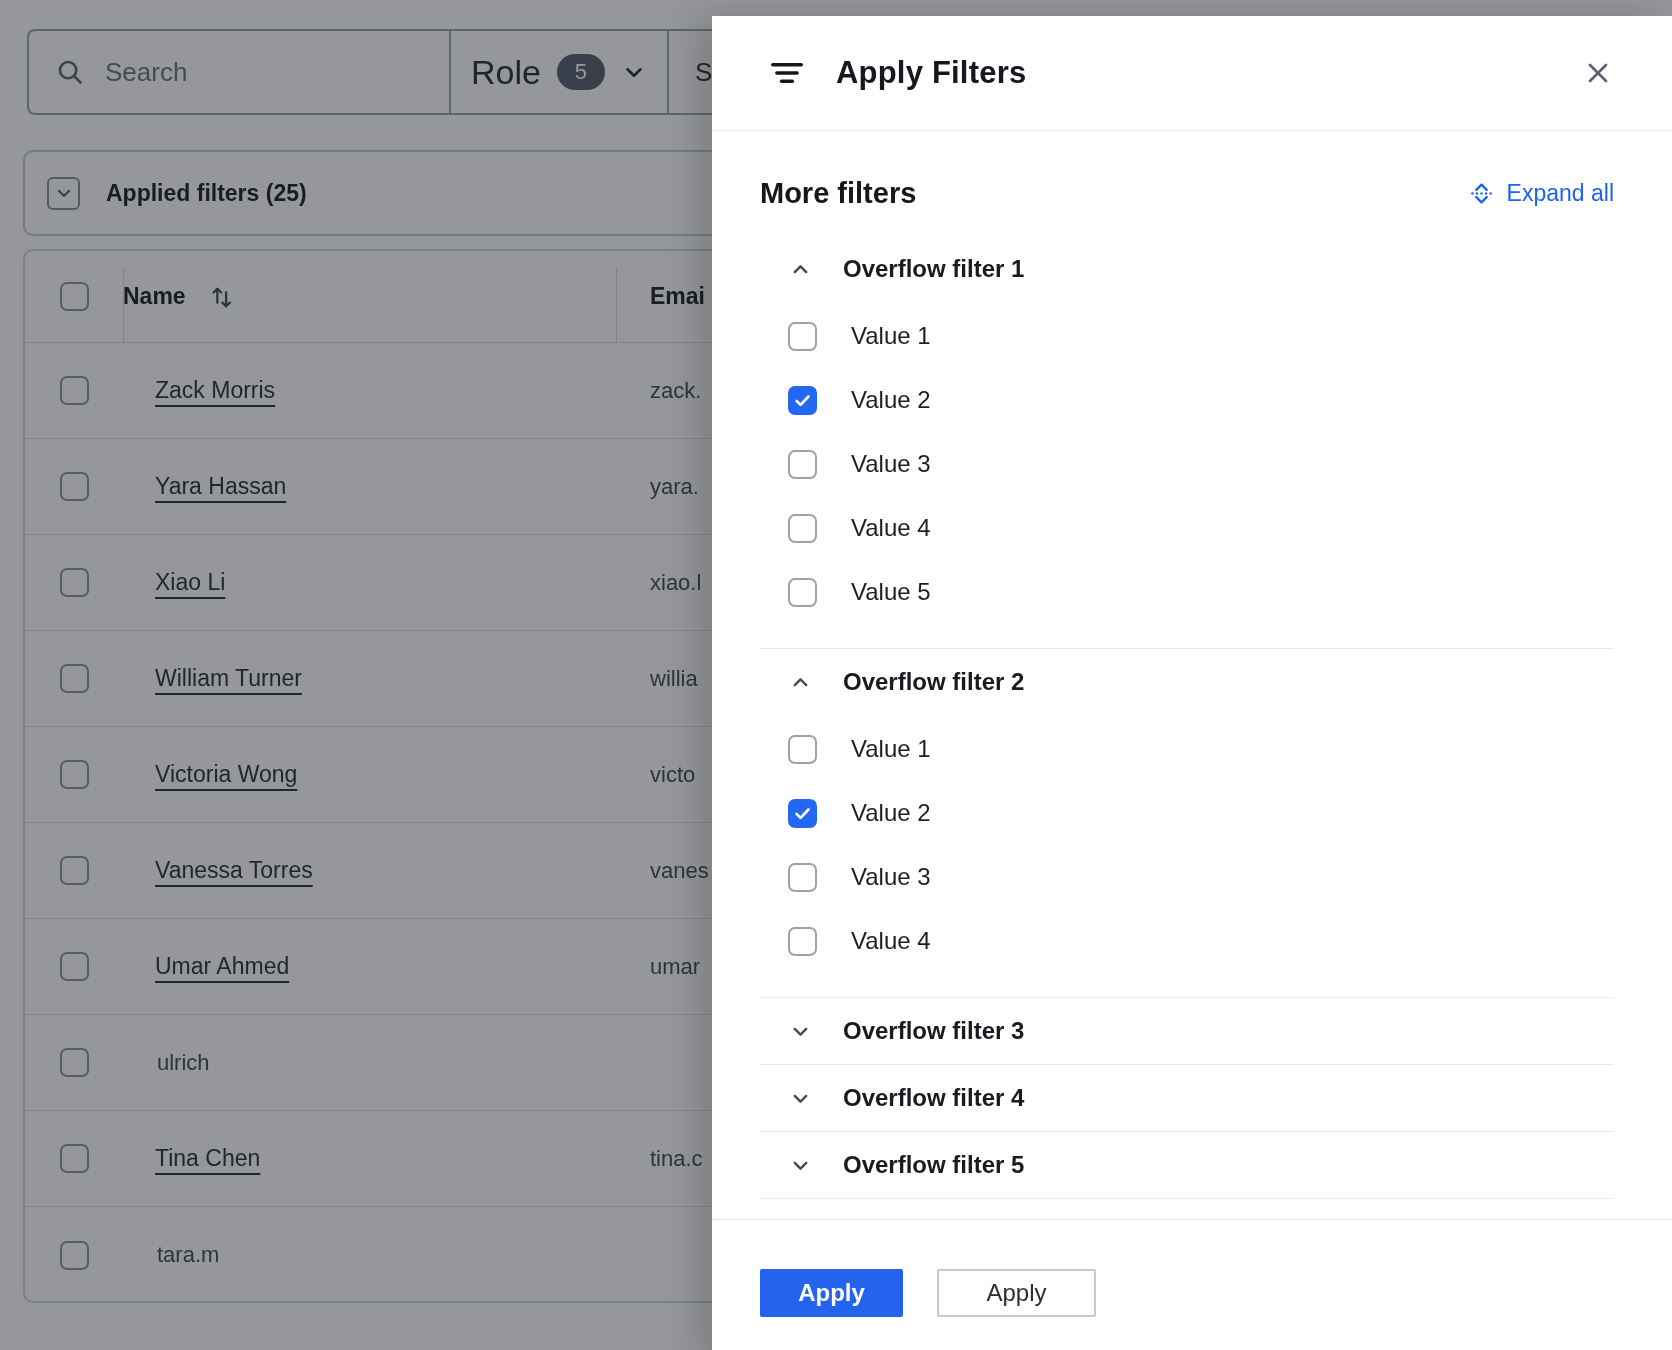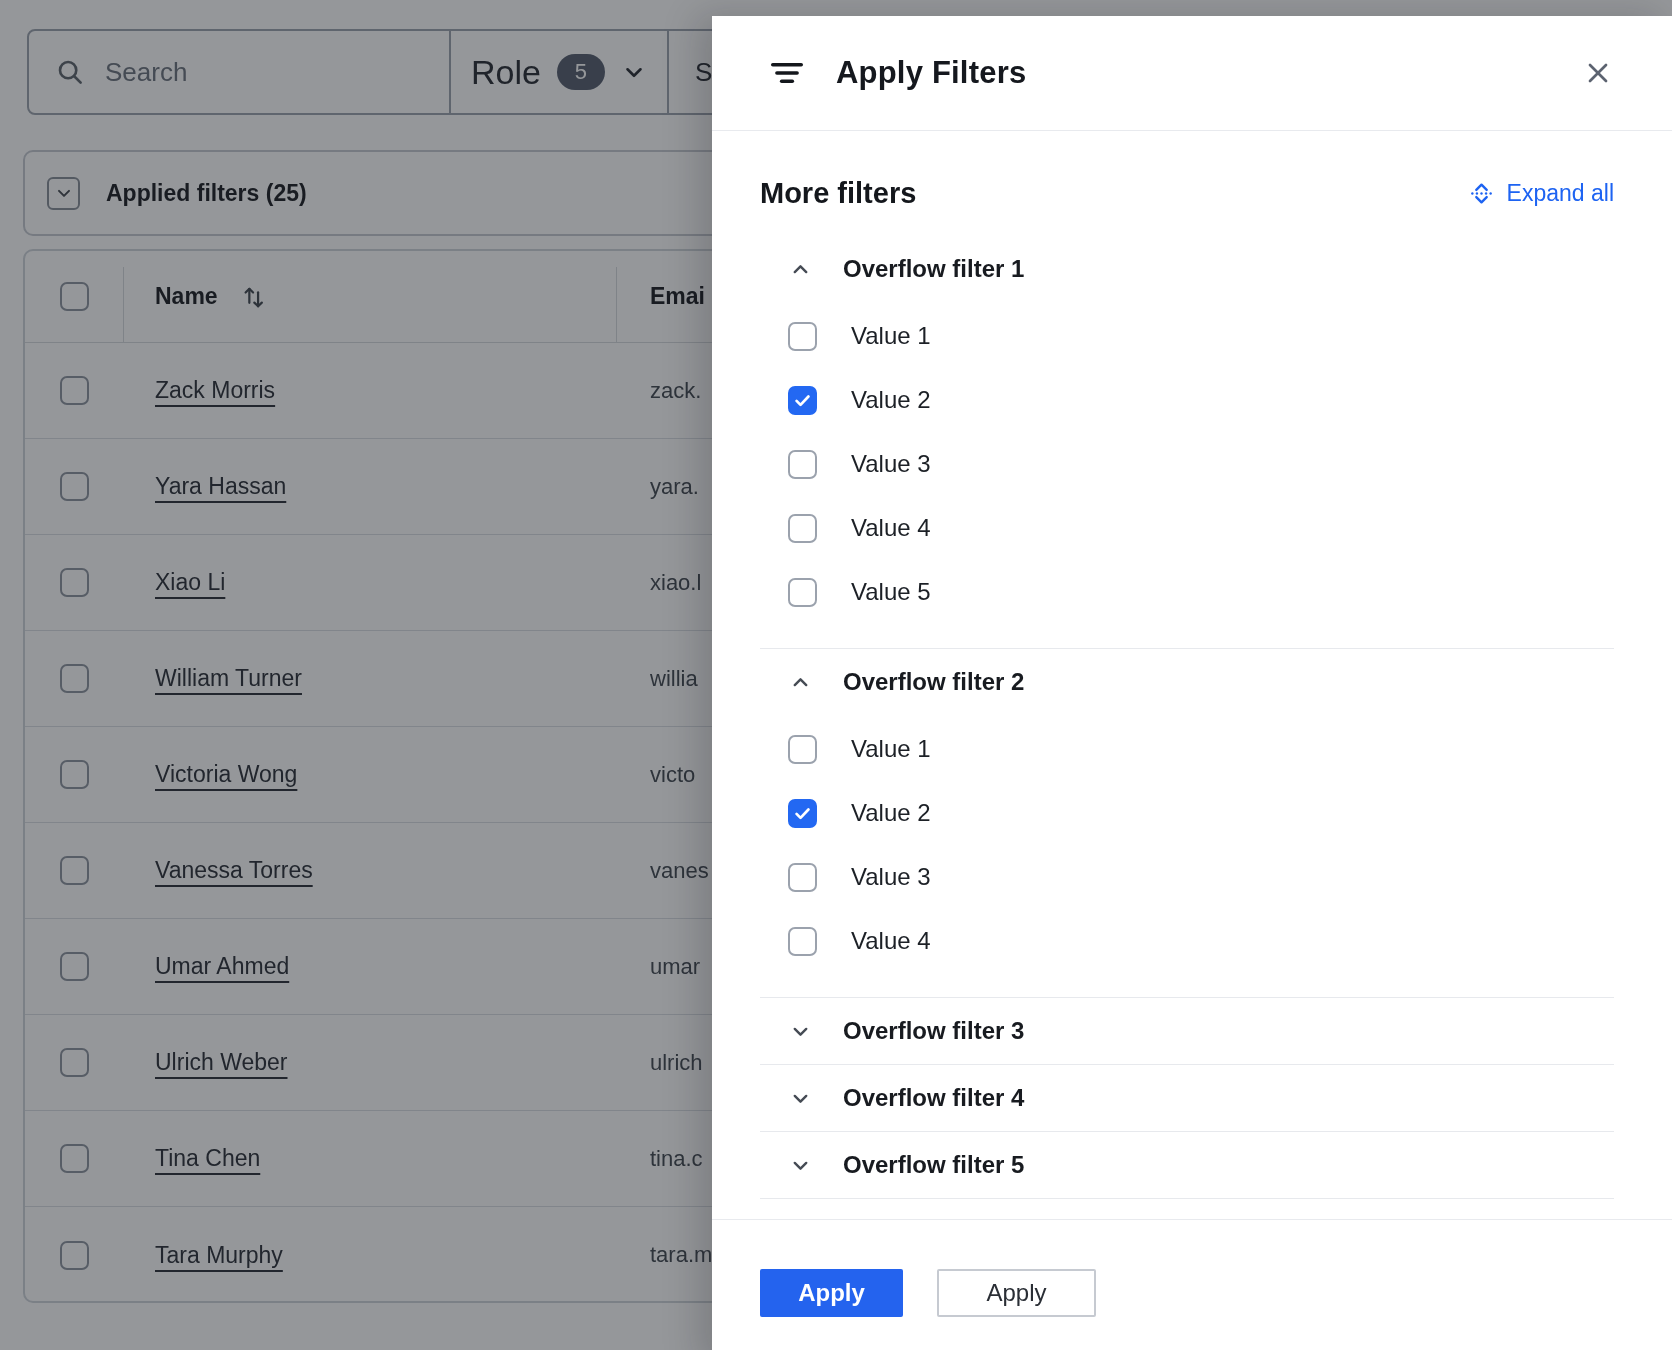--- a/index.html
+++ b/index.html
@@ -30,21 +30,21 @@
   .applied-label { font-size:23px; font-weight:700; color:#15181d; }
 
   .card { position:absolute; left:23px; top:249px; width:1626px; height:1054px;
     border:2px solid #ced3da; border-radius:10px; background:#fff; overflow:hidden; }
   .thead { position:relative; height:92px; display:flex; align-items:center;
     border-bottom:1px solid #d6dade; }
   .thead .vline { position:absolute; top:16px; bottom:0; width:1px; background:#d6dade; }
   .vline.v1 { left:98px; } .vline.v2 { left:591px; }
   .col-check { width:98px; display:flex; align-items:center; justify-content:center; }
   .cbx { width:29px; height:29px; border:2px solid #8b929d; border-radius:7px; background:#fff; }
-  .col-name { width:493px; display:flex; align-items:center; gap:22px; padding-left:32px; }
+  .col-name { width:493px; display:flex; align-items:center; gap:22px; }
   .col-name .hdr { font-size:23px; font-weight:700; color:#15181d; }
   .col-email { padding-left:34px; font-size:23px; font-weight:700; color:#15181d; white-space:nowrap; }
   .trow { height:96px; display:flex; align-items:center; border-bottom:1px solid #dadee3; }
   .trow:last-child { border-bottom:none; }
   .cell-name { width:493px; padding-left:32px; }
   .cell-name .link { font-size:23px; font-weight:500; color:#262b33;
     text-decoration:underline; text-underline-offset:7px; text-decoration-thickness:1.5px; }
   .cell-email { padding-left:34px; font-size:22px; color:#3d444d; white-space:nowrap; }
 
   
@@ -197,37 +197,35 @@
         <span class="cbx"></span>
       </div>
       <div class="cell-name"><span class="link">Umar Ahmed</span></div>
       <div class="cell-email">umar</div>
     </div>
 
     <div class="trow">
       <div class="col-check">
         <span class="cbx"></span>
       </div>
-      <div class="cell-name"><span class="link">Ulrich Weber</span></div>
       <div class="cell-email">ulrich</div>
     </div>
 
     <div class="trow">
       <div class="col-check">
         <span class="cbx"></span>
       </div>
       <div class="cell-name"><span class="link">Tina Chen</span></div>
       <div class="cell-email">tina.c</div>
     </div>
 
     <div class="trow">
       <div class="col-check">
         <span class="cbx"></span>
       </div>
-      <div class="cell-name"><span class="link">Tara Murphy</span></div>
       <div class="cell-email">tara.m</div>
     </div>
   </div>
     </div>
   </div>
 
   <div class="scrim"></div>
 
   <aside class="panel">
 

